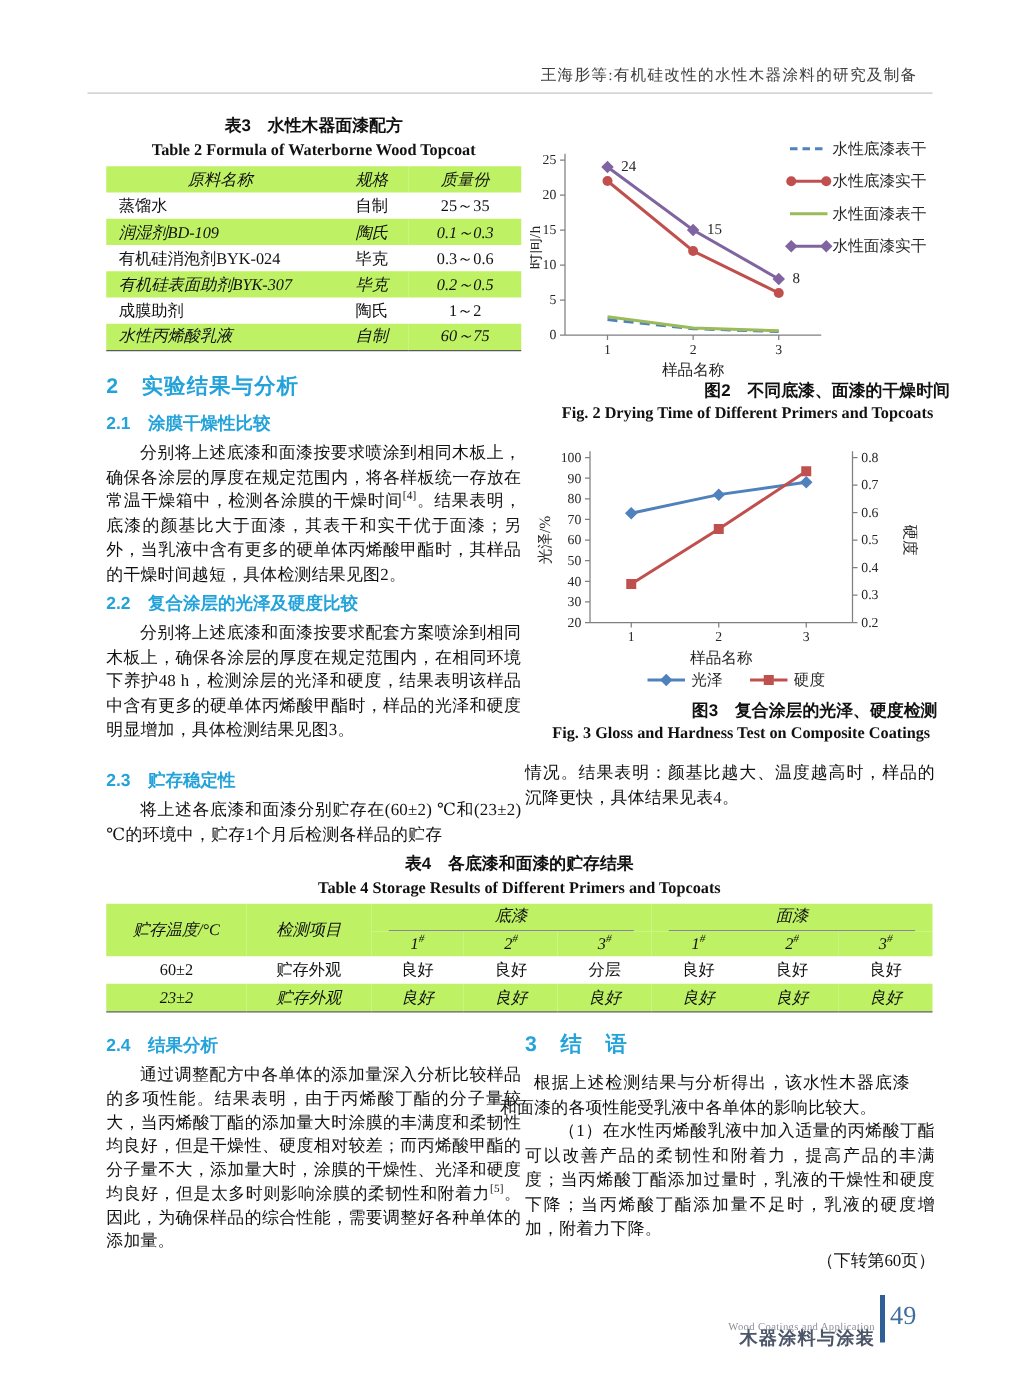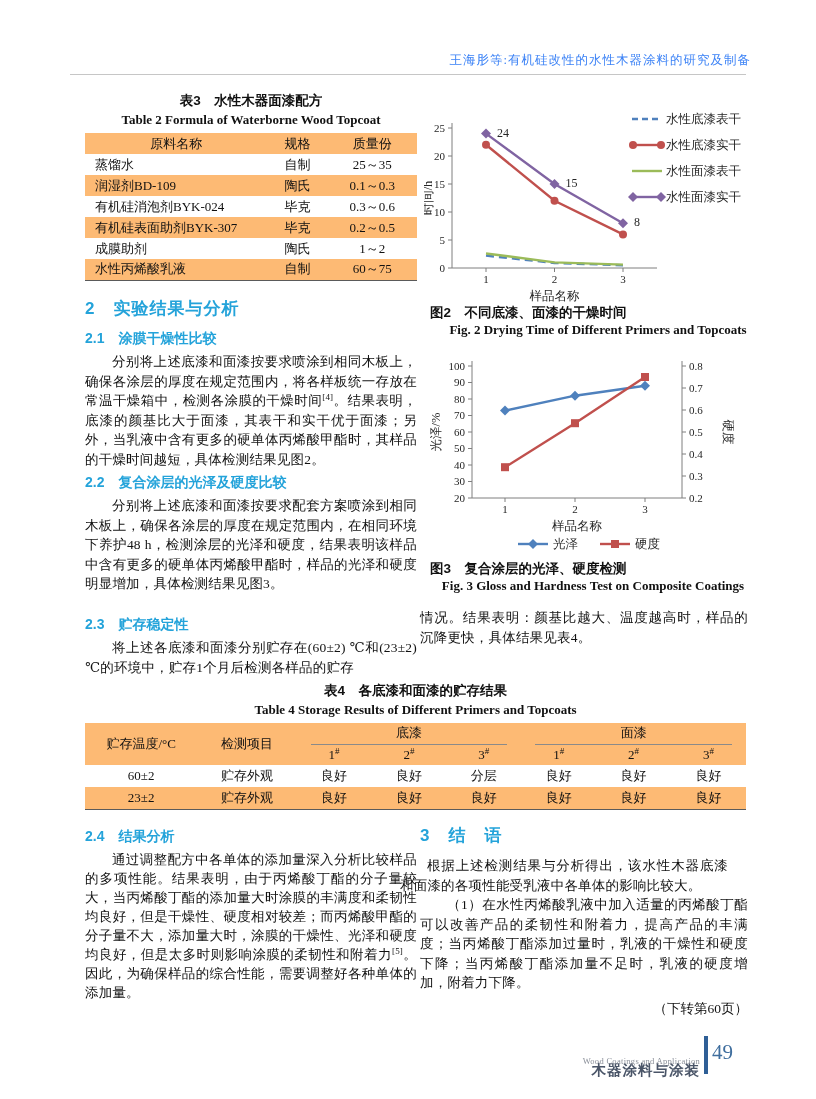--- a/index.html
+++ b/index.html
@@ -2,32 +2,32 @@
 <html><head>
 <meta charset="utf-8">
 <style>
   * { margin:0; padding:0; box-sizing:border-box; }
   html,body { background:#ffffff; }
   body {
     width:816px; height:1099px; position:relative; overflow:hidden;
     font-family:"Liberation Serif","DejaVu Serif",serif; color:#1a1a1a;
   }
   .abs { position:absolute; }
-  .running-title { top:52px; left:75px; width:676px; text-align:right;
-    font-size:12.5px; color:#3b82f6; letter-spacing:1px; }
+  .running-title { top:52px; left:58px; width:676px; text-align:right;
+    font-size:12.5px; color:#404040; letter-spacing:1px; }
   .header-rule { top:74px; left:70px; width:676px; height:1px; background:#c6c6c6; }
 
   
   .cap-zh { font-family:"Liberation Sans","DejaVu Sans",sans-serif; font-weight:bold;
     font-size:13.5px; text-align:center; color:#111; }
   .cap-en { font-weight:bold; font-size:13px; text-align:center; color:#111; margin-top:2px; }
 
   table { border-collapse:collapse; width:100%; table-layout:fixed; }
   td { font-size:13px; text-align:center; height:21px; color:#111; }
-  .blue { background:#fdba74; }
+  .blue { background:#bef264;font-style:italic; }
   .t3 { margin-top:5px; border-bottom:1.4px solid #5a5a5a; }
   .t3 td:first-child { text-align:left; padding-left:10px; }
   .t3 tr.head td:first-child { text-align:center; padding-left:0; }
   .t4 { margin-top:5px; border-bottom:1.4px solid #5a5a5a; }
   .t4 td { height:22px; font-size:13px; }
   .t4 .grp div { border-bottom:1px solid #8a8a8a; margin:0 14px; padding-bottom:2px; }
   .t4 .subrow td { height:20px; }
   sup { font-size:9px; vertical-align:super; line-height:0; }
 
   
@@ -42,21 +42,21 @@
   .note { font-size:13.5px; text-align:right; color:#111; }
 
   
   .ct { font-family:"Liberation Serif","DejaVu Serif",serif; font-size:11px; fill:#262626; }
   .cxl { font-size:12.5px; }
   .cl { font-size:12.5px; }
   .cp { font-size:12px; }
 
   
   .figcap-zh { font-family:"Liberation Sans","DejaVu Sans",sans-serif; font-weight:bold;
-    font-size:13.5px; text-align:left; color:#111; }
+    font-size:13.5px; text-align:right; color:#111; }
   .figcap-en { font-weight:bold; font-size:13px; text-align:center; color:#111; }
 
   
   .f-zh { font-family:"Liberation Sans","DejaVu Sans",sans-serif; font-weight:bold;
     font-size:14.5px; color:#4a5568; text-align:right; letter-spacing:1px;margin-top:25px; }
   .f-en { font-size:8.5px; color:#8a8f99; text-align:right; letter-spacing:0.3px; }
   .f-bar { width:4px; background:#2f5f96; }
   .f-num { font-size:21px; color:#3f6e9e; }
 </style>
 </head>

